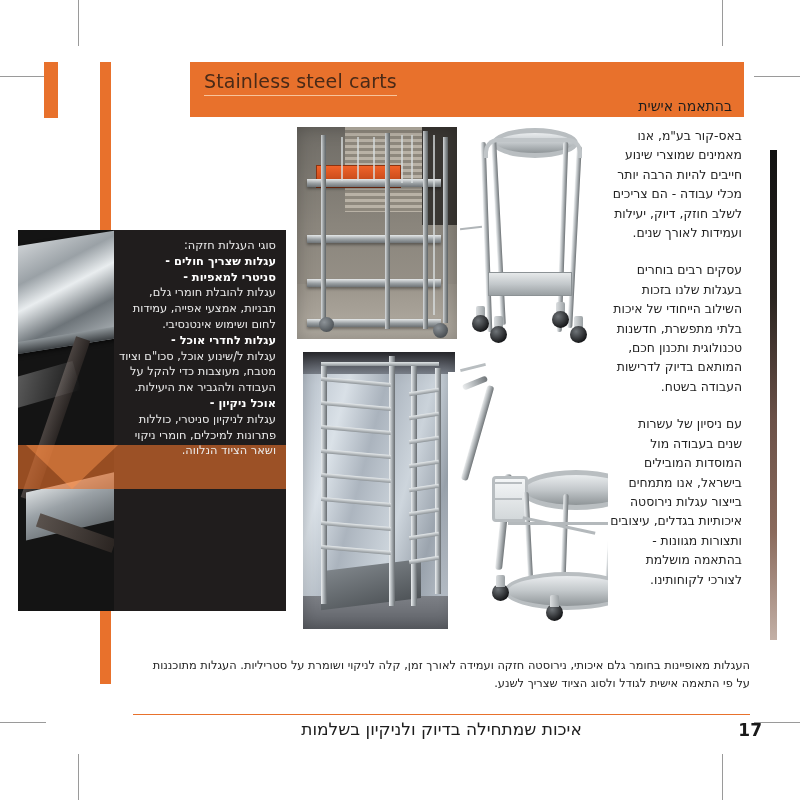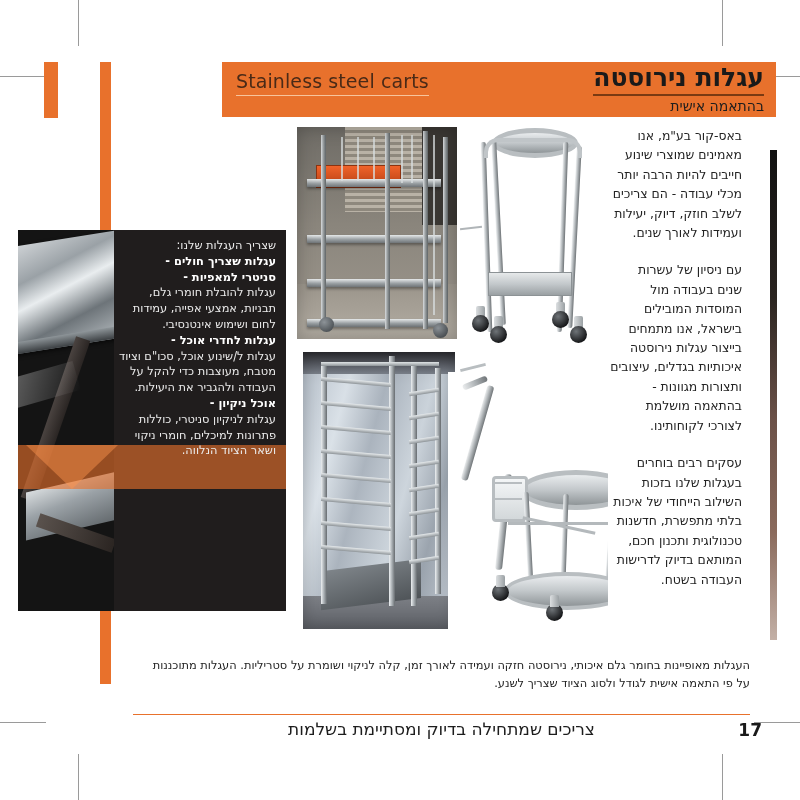--- a/index.html
+++ b/index.html
@@ -19,21 +19,20 @@
 
   
   .vbar{position:absolute;background:#E8712C;}
   #vbar-short{left:44px;top:62px;width:14px;height:56px;}
   #vbar-long{left:100px;top:62px;width:11px;height:622px;}
 
   
   #header-band{
     position:absolute;left:190px;top:62px;width:554px;height:55px;
     background:#E8712C;
-    margin-left:32px;
   }
   #header-en{
     position:absolute;left:14px;top:8px;
     font-size:19px;color:#4a2a17;letter-spacing:.1px;
     padding-bottom:3px;border-bottom:1.5px solid #f7c49c;
     font-family:"DejaVu Sans","Liberation Sans",sans-serif;
   }
   #header-he{
     position:absolute;right:12px;top:1px;
     font-size:25px;font-weight:bold;color:#1a1a1a;direction:rtl;
@@ -181,21 +180,20 @@
   <div class="cropmark cm-v" style="left:78px;top:754px;"></div>
   <div class="cropmark cm-h" style="left:0;top:722px;"></div>
   <div class="cropmark cm-v" style="left:722px;top:754px;"></div>
   <div class="cropmark cm-h" style="left:754px;top:722px;"></div>
 
   <div class="vbar" id="vbar-short"></div>
   <div class="vbar" id="vbar-long"></div>
 
   <div id="header-band">
     <div id="header-en">Stainless steel carts</div>
-    <div id="header-he">עגלות נירוסטה</div>
     <div id="header-sub">בהתאמה אישית</div>
   </div>
 
   <div class="photo" id="photo-shelf">
     <div class="sh-bg"></div>
     <div class="sh-wall"></div>
     <div class="sh-dark"></div>
     <div class="sh-floor"></div>
     <div class="sh-crate"></div>
     <div class="sh-shelf" style="top:52px;"></div>
@@ -296,36 +294,36 @@
       <div class="pp-shape" id="pp-plate-edge"></div>
       <div class="pp-shape" id="pp-bar1"></div>
       <div class="pp-shape" id="pp-glint"></div>
       <div class="pp-shape" id="pp-bar2"></div>
       <div class="pp-shape" id="pp-bar3"></div>
     </div>
     <div id="pp-orange-band"></div>
     <div id="pp-orange-tri"></div>
 
     <div id="panel-text">
-      <p>שצריך העגלות שלנו:</p>
+      <p>סוגי העגלות חזקה:</p>
       <p><b>עגלות שצריך חולים -</b></p>
       <p><b>סניטרי למאפיות -</b></p>
       <p>עגלות להובלת חומרי גלם, תבניות, אמצעי אפייה, עמידות לחום ושימוש אינטנסיבי.</p>
       <p><b>עגלות לחדרי אוכל -</b></p>
       <p>עגלות ל/שינוע אוכל, סכו"ם וציוד מטבח, מעוצבות כדי להקל על העבודה ולהגביר את היעילות.</p>
       <p><b>אוכל ניקיון -</b></p>
       <p>עגלות לניקיון סניטרי, כוללות פתרונות למיכלים, חומרי ניקוי ושאר הציוד הנלווה.</p>
     </div>
   </div>
 
   <div id="right-col">
     <p>באס-קור בע"מ, אנו מאמינים שמוצרי שינוע חייבים להיות הרבה יותר מכלי עבודה - הם צריכים לשלב חוזק, דיוק, יעילות ועמידות לאורך שנים.</p>
+    <p>עסקים רבים בוחרים בעגלות שלנו בזכות השילוב הייחודי של איכות בלתי מתפשרת, חדשנות טכנולוגית ותכנון חכם, המותאם בדיוק לדרישות העבודה בשטח.</p>
     <p>עם ניסיון של עשרות שנים בעבודה מול המוסדות המובילים בישראל, אנו מתמחים בייצור עגלות נירוסטה איכותיות בגדלים, עיצובים ותצורות מגוונות - בהתאמה מושלמת לצורכי לקוחותינו.</p>
-    <p>עסקים רבים בוחרים בעגלות שלנו בזכות השילוב הייחודי של איכות בלתי מתפשרת, חדשנות טכנולוגית ותכנון חכם, המותאם בדיוק לדרישות העבודה בשטח.</p>
   </div>
 
   <div id="bottom-caption">העגלות מאופיינות בחומר גלם איכותי, נירוסטה חזקה ועמידה לאורך זמן, קלה לניקוי ושומרת על סטריליות. העגלות מתוכננות על פי התאמה אישית לגודל ולסוג הציוד שצריך לשנע.</div>
 
   <div id="footer-rule"></div>
-  <div id="footer-text">צריכים שמתחילה בדיוק ומסתיימת בשלמות</div>
+  <div id="footer-text">איכות שמתחילה בדיוק ולניקיון בשלמות</div>
   <div id="page-number">17</div>
 
 </div>
 
 </body></html>

